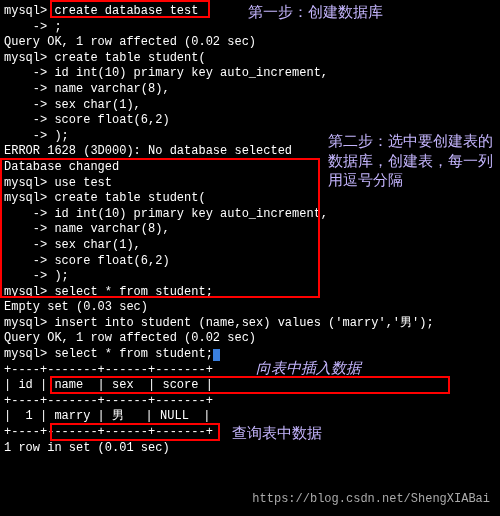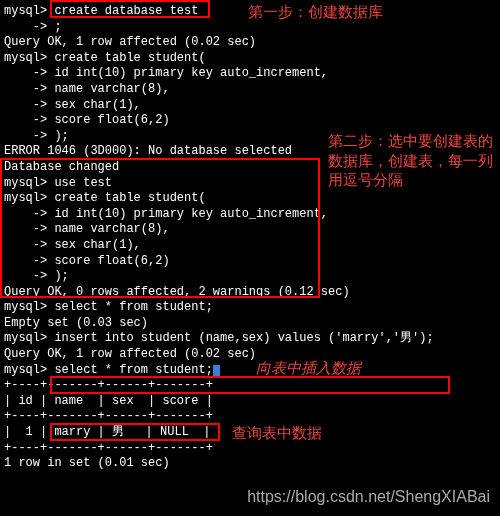--- a/index.html
+++ b/index.html
@@ -17,32 +17,32 @@
     overflow: hidden;
   }
   .line { white-space: pre; }
   .redbox {
     border: 2px solid #ff0000;
     position: absolute;
     box-sizing: border-box;
   }
   .annotation {
     position: absolute;
-    color: #ef4444;
+    color: #c4b5fd;
     font-family: "SimSun", "Microsoft YaHei", sans-serif;
     font-size: 15px;
     line-height: 1.3;
   }
   .watermark {
     position: absolute;
     right: 10px;
     bottom: 8px;
     color: #aaa;
-    font-family: Liberation Sans, sans-serif;
-    font-size: 16px;
+    font-family: Liberation Mono, monospace;
+    font-size: 12px;
   }
   .blue-cursor {
     background: #3a7fdd;
     display: inline-block;
     width: 7px;
     height: 12px;
     vertical-align: text-bottom;
   }
 </style>
 </head>
@@ -52,30 +52,29 @@
   <div class="line">mysql&gt; create database test</div>
   <div class="line">    -&gt; ;</div>
   <div class="line">Query OK, 1 row affected (0.02 sec)</div>
   <div class="line"></div>
   <div class="line">mysql&gt; create table student(</div>
   <div class="line">    -&gt; id int(10) primary key auto_increment,</div>
   <div class="line">    -&gt; name varchar(8),</div>
   <div class="line">    -&gt; sex char(1),</div>
   <div class="line">    -&gt; score float(6,2)</div>
   <div class="line">    -&gt; );</div>
-  <div class="line">ERROR 1046 (3D000): No database selected</div>
+  <div class="line">ERROR 1628 (3D000): No database selected</div>
   <div class="line">Database changed</div>
   <div class="line">mysql&gt; use test</div>
   <div class="line">mysql&gt; create table student(</div>
   <div class="line">    -&gt; id int(10) primary key auto_increment,</div>
   <div class="line">    -&gt; name varchar(8),</div>
   <div class="line">    -&gt; sex char(1),</div>
   <div class="line">    -&gt; score float(6,2)</div>
   <div class="line">    -&gt; );</div>
-  <div class="line">Query OK, 0 rows affected, 2 warnings (0.12 sec)</div>
   <div class="line"></div>
   <div class="line">mysql&gt; select * from student;</div>
   <div class="line">Empty set (0.03 sec)</div>
   <div class="line"></div>
   <div class="line">mysql&gt; insert into student (name,sex) values ('marry','男');</div>
   <div class="line">Query OK, 1 row affected (0.02 sec)</div>
   <div class="line"></div>
   <div class="line"><span>mysql&gt; select * from student;</span><span class="blue-cursor"></span></div>
   <div class="line">+----+-------+------+-------+</div>
   <div class="line">| id | name  | sex  | score |</div>

